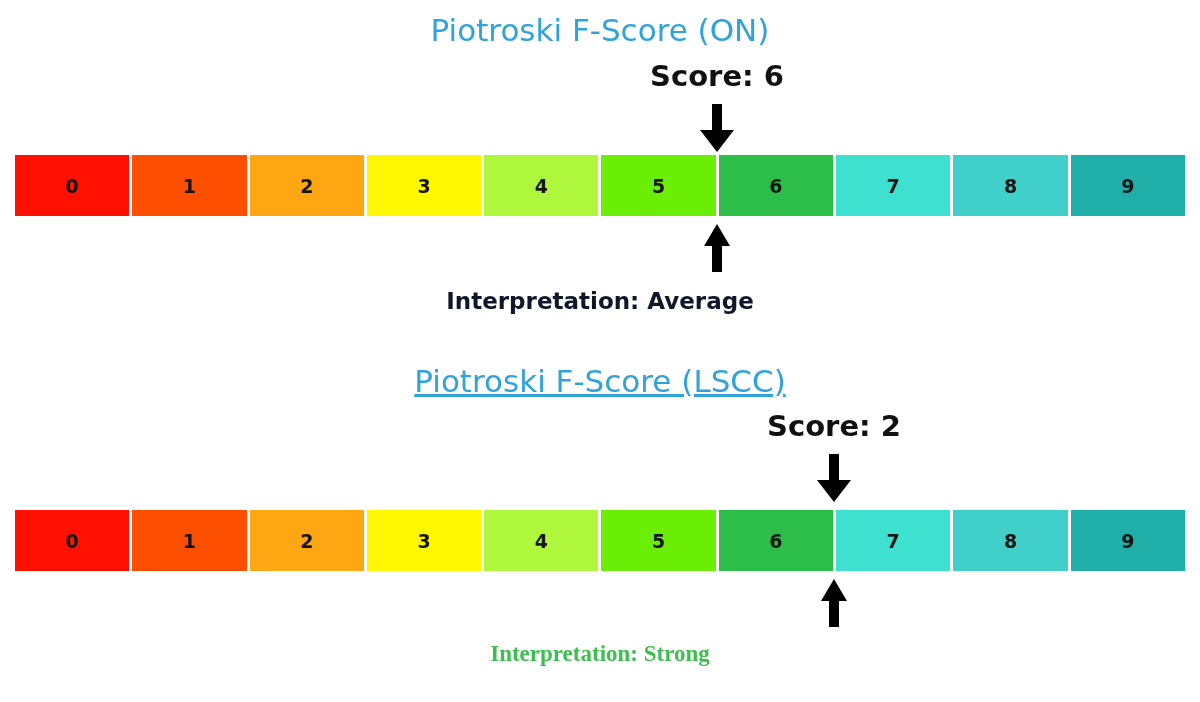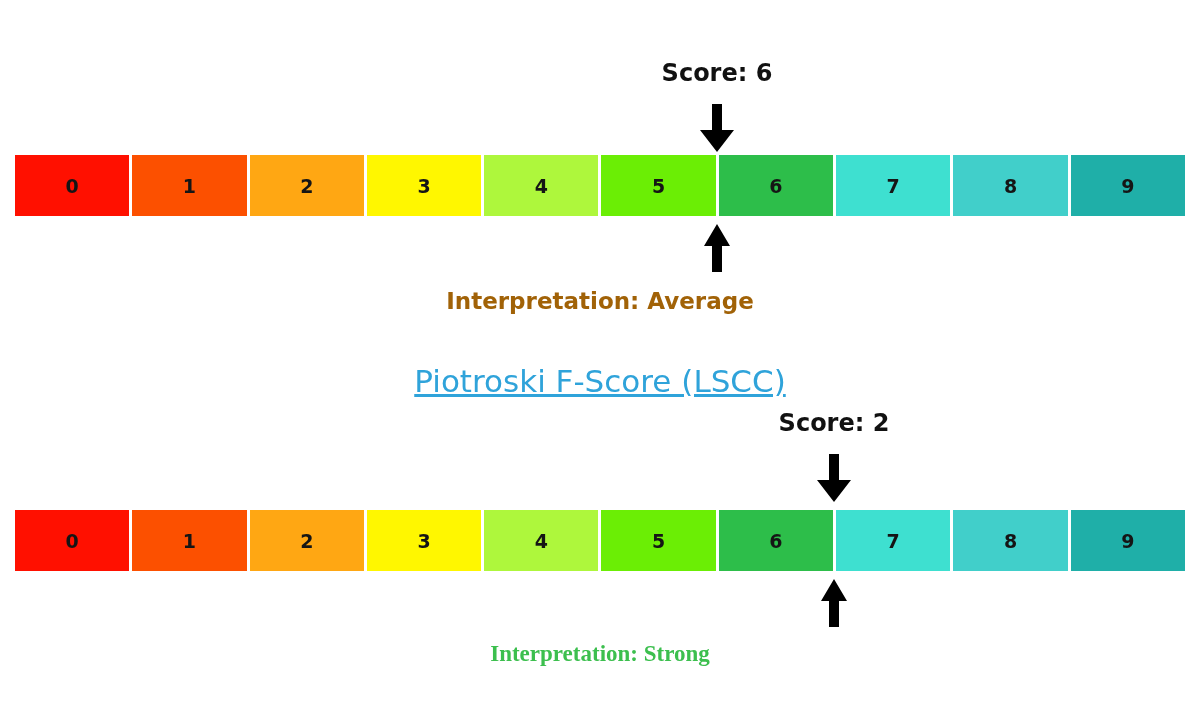--- a/index.html
+++ b/index.html
@@ -32,21 +32,21 @@
     font-size: 31px;
     font-weight: 400;
     letter-spacing: 0px;
     white-space: nowrap;
   }
   #title-on   { top: 12px; }
   #title-lscc { top: 363px; text-decoration: underline; }
 
   .score-label {
     position: absolute;
-    font-size: 24px;
+    font-size: 29px;
     font-weight: bold;
     color: #111111;
     white-space: nowrap;
     transform: translateX(-50%);
   }
   #score-on   { left: 718px; top: 59px; }
   #score-lscc { left: 835px; top: 409px; }
 
   .scale-bar {
     position: absolute;
@@ -93,20 +93,21 @@
     white-space: nowrap;
   }
   #interp-on   { top: 288px; color: #111111; }
   #interp-lscc { top: 641px; color: #3cbf4e; font-family: Liberation Serif, serif; }
 </style>
 </head>
 <body>
 
 <div class="panel" id="panel-on">
 
+  <div class="chart-title" id="title-on">Piotroski F-Score (ON)</div>
 
   <div class="score-label" id="score-on" style="left: 717px;">Score: 6</div>
 
   <div class="arrow" id="arrow-down-on" style="left: 717px;">
     <svg viewBox="0 0 40 48" width="40" height="48" aria-hidden="true">
       <polygon points="15,0 25,0 25,26 37,26 20,48 3,26 15,26" fill="#000000"></polygon>
     </svg>
   </div>
 
   <div class="scale-bar" id="bar-on">
@@ -141,21 +142,21 @@
         <span>9</span>
       </div>
   </div>
 
   <div class="arrow" id="arrow-up-on" style="left: 717px;">
     <svg viewBox="0 0 40 48" width="40" height="48" aria-hidden="true">
       <polygon points="20,0 33,22 25,22 25,48 15,48 15,22 7,22" fill="#000000"></polygon>
     </svg>
   </div>
 
-  <div class="interp-label" id="interp-on" style="color: #a16207;">Interpretation: Average</div>
+  <div class="interp-label" id="interp-on" style="color: #0f172a;">Interpretation: Average</div>
 </div>
 
 <div class="panel" id="panel-lscc"></div>
 
 <div class="chart-title" id="title-lscc">Piotroski F-Score (LSCC)</div>
 
 <div class="score-label" id="score-lscc" style="left: 834px;">Score: 2</div>
 
 <div class="arrow" id="arrow-down-lscc" style="left: 834px;">
   <svg viewBox="0 0 40 48" width="40" height="48" aria-hidden="true">

